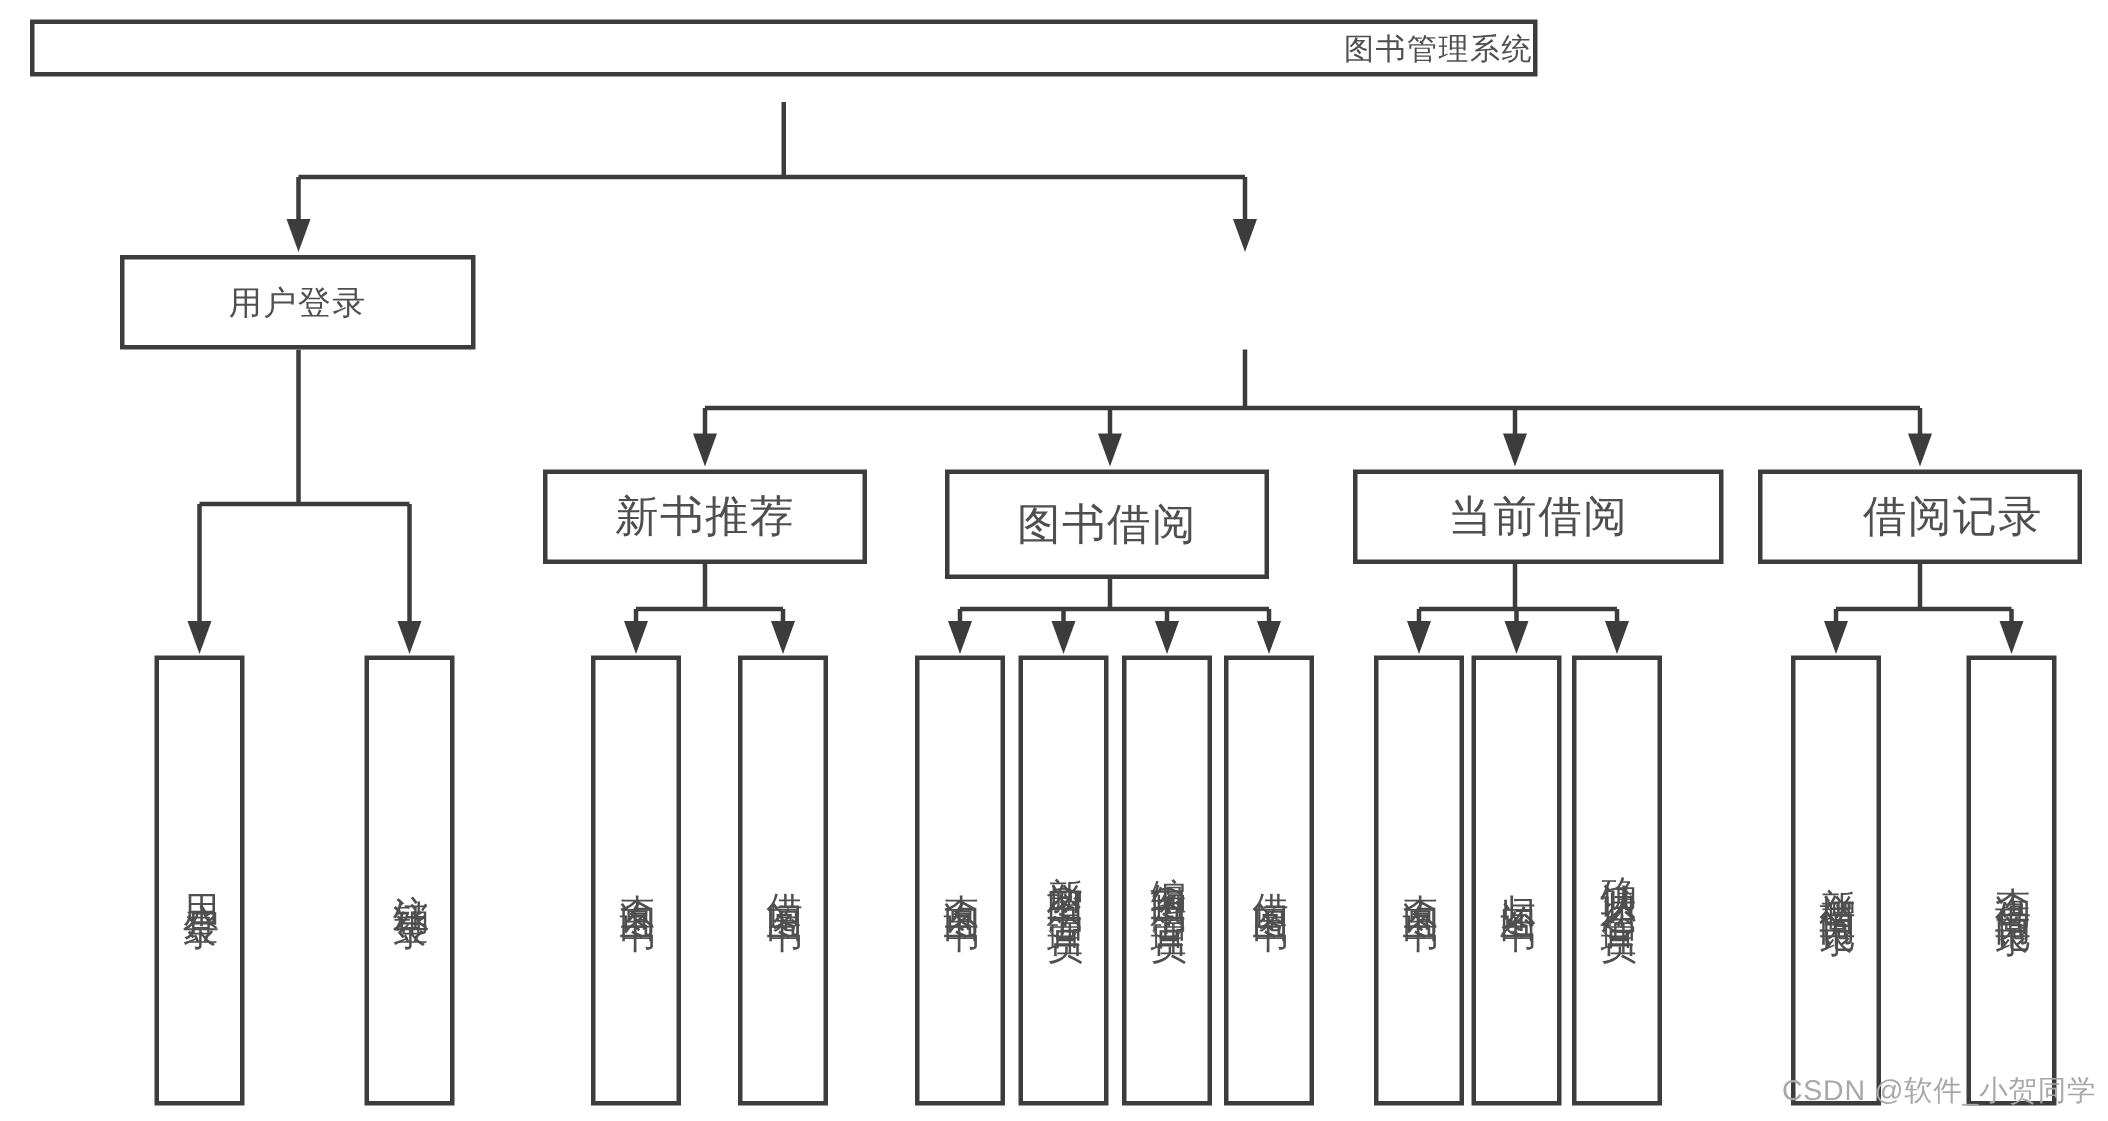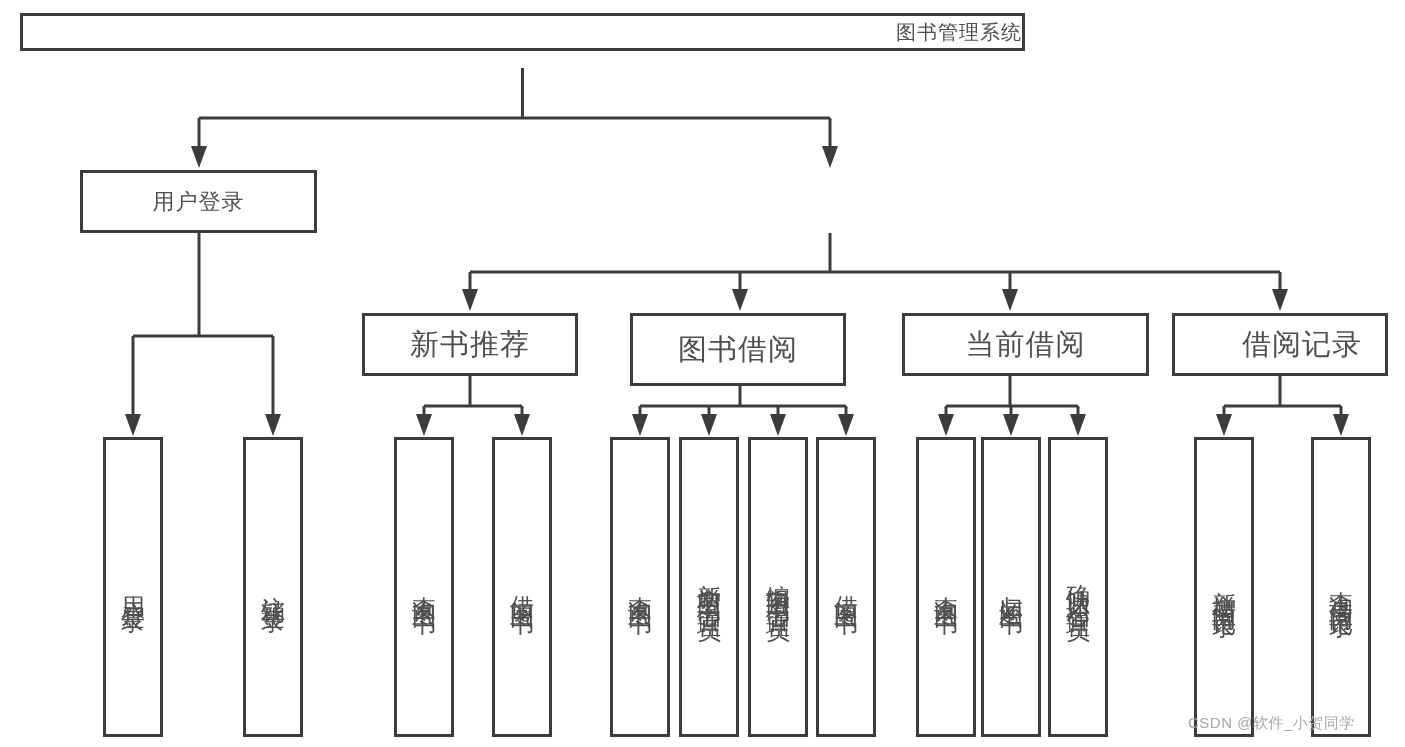--- a/index.html
+++ b/index.html
@@ -51,21 +51,21 @@
     writing-mode: vertical-rl;
     text-orientation: mixed;
     letter-spacing: 5px;
     line-height: 1;
     white-space: nowrap;
   }
   .watermark {
     position: absolute;
     left: 1188px;
     top: 714px;
-    font-size: 15px;
+    font-size: 19px;
     color: var(--watermark);
     white-space: nowrap;
     z-index: 5;
     letter-spacing: 0.5px;
   }
 </style>
 </head>
 <body>
 
 <div class="stage">

